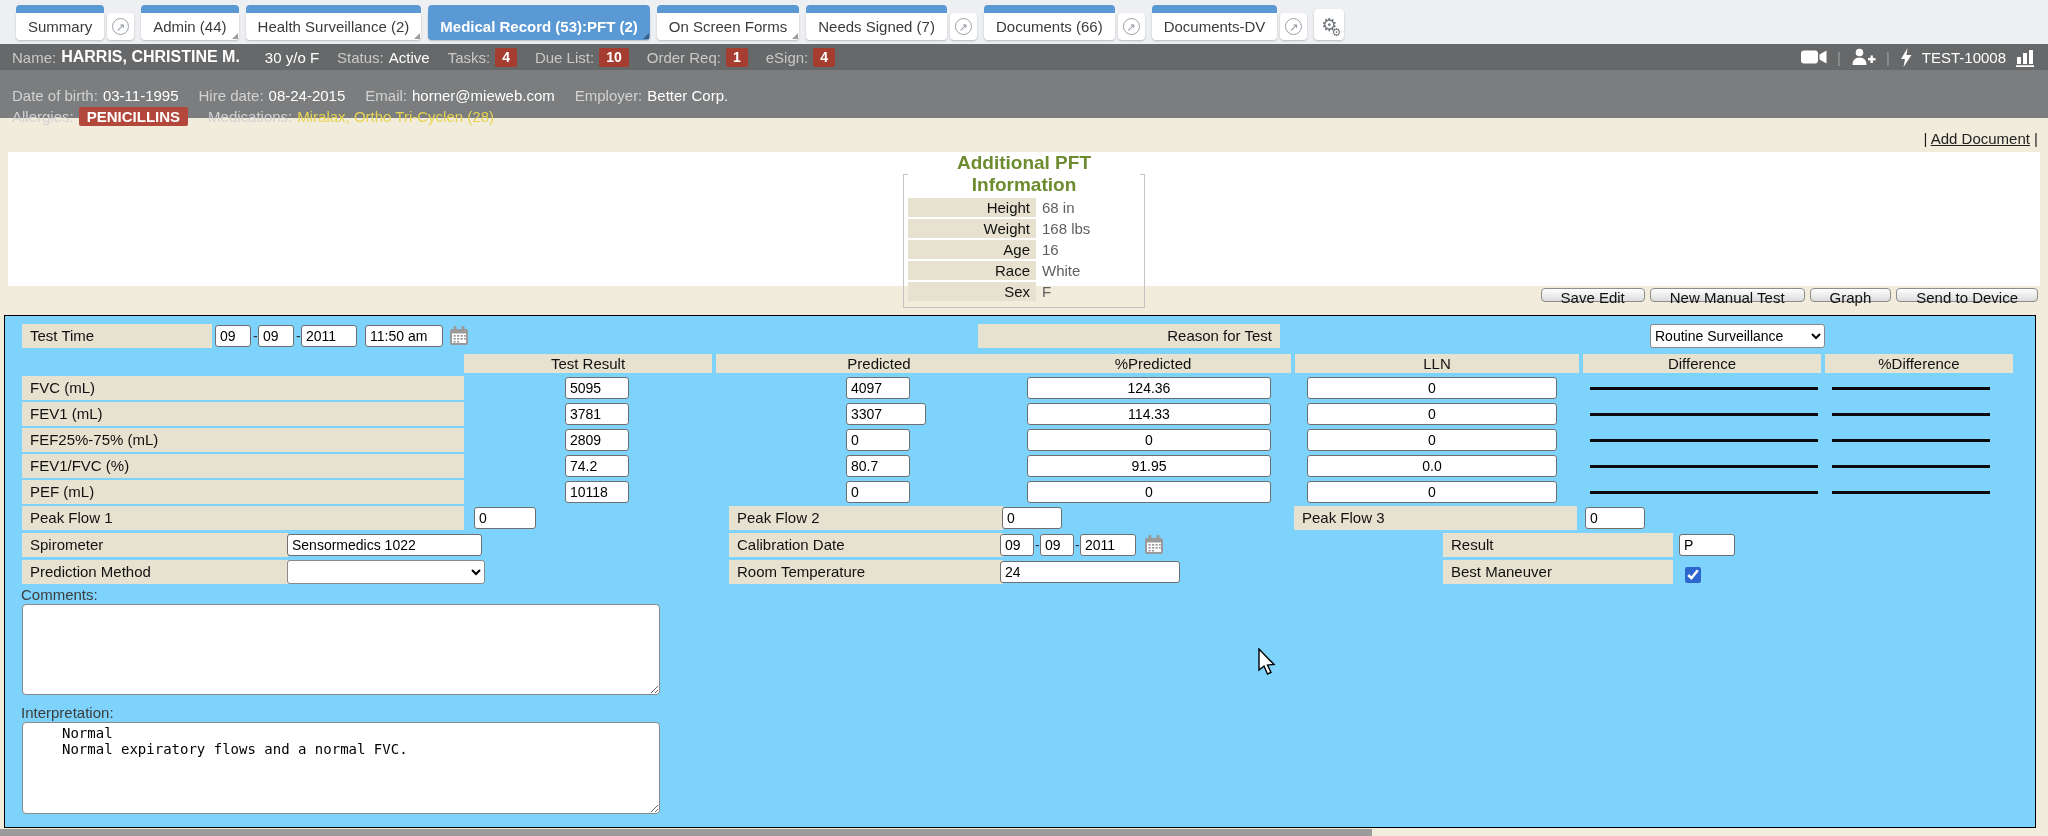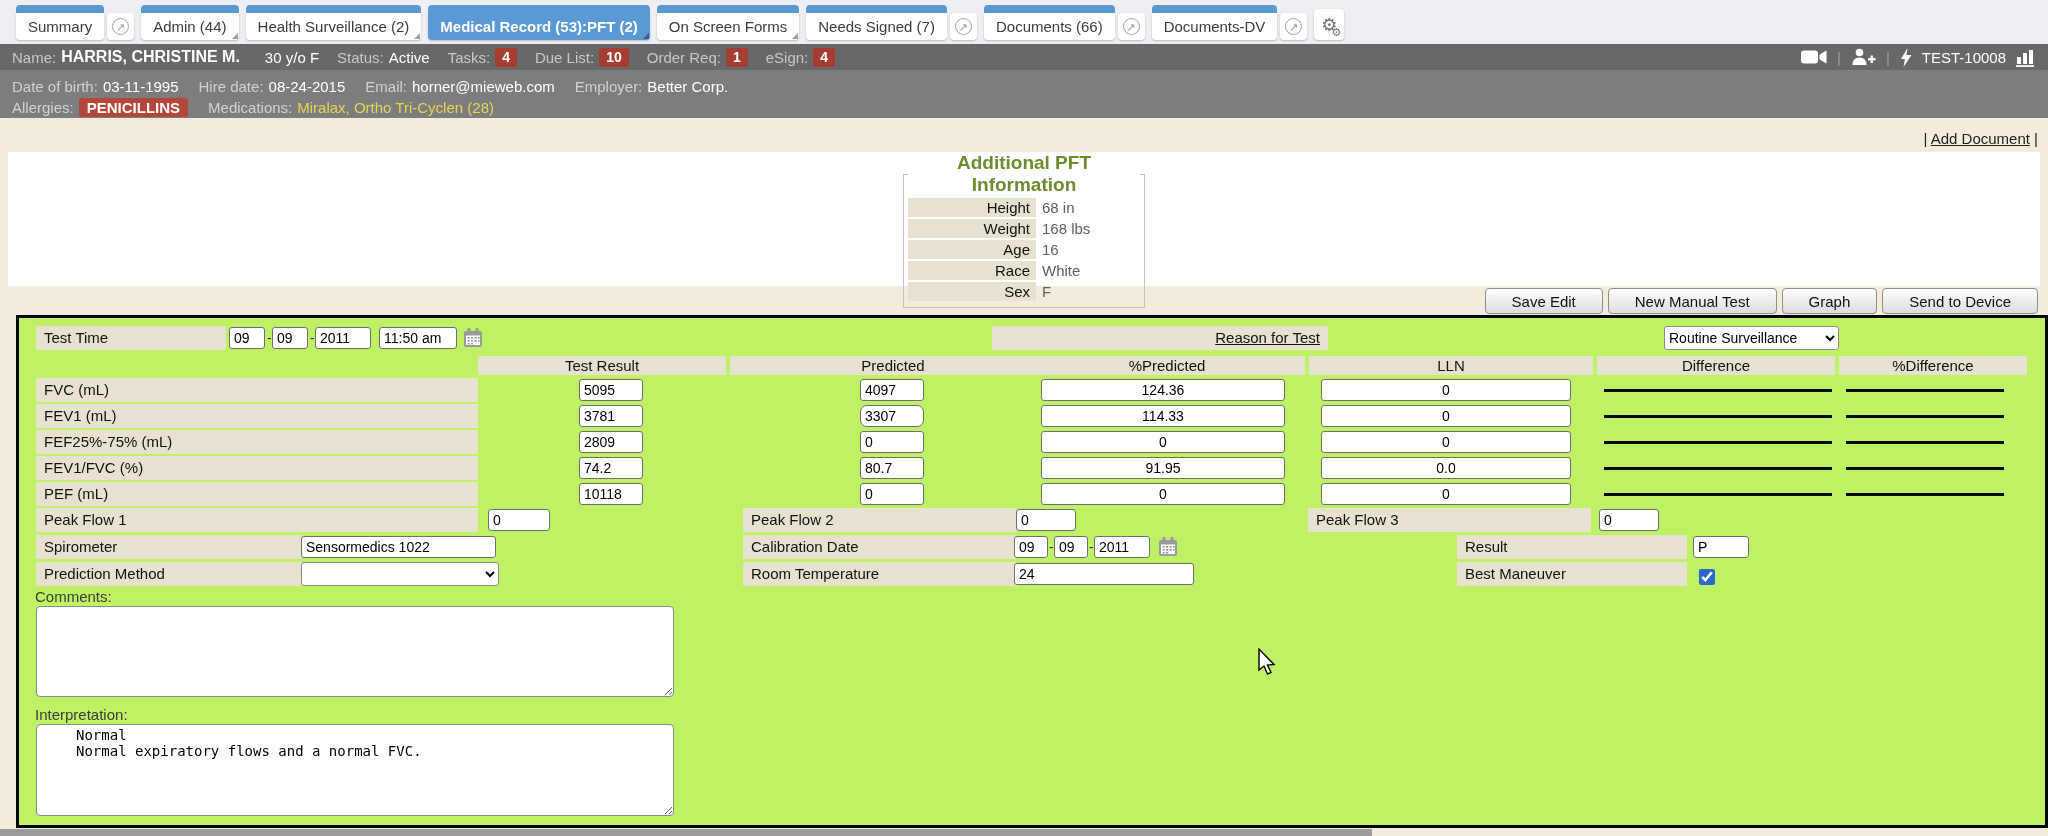--- a/index.html
+++ b/index.html
@@ -35,21 +35,21 @@
   .pname{font-weight:bold;font-size:16px;}
   .agesex{margin-left:25px;}
   .badge{background:#a53d31;color:#fff;font-weight:bold;font-size:14px;border-radius:2px;
          padding:0 7px;height:19px;line-height:19px;display:inline-block;cursor:pointer;}
   .bar1-right{margin-left:auto;display:flex;align-items:center;gap:10px;}
   .bar1-right .sep{color:#9d9d9d;}
   .chart-id{font-size:15px;color:#fff;}
   .iconbtn{display:flex;align-items:center;cursor:pointer;}
 
   .bar2{position:absolute;top:70px;left:0;width:2048px;height:48px;background:#7b7d7f;color:#fff;
-        font-size:15px;padding:6px 12px;box-sizing:border-box;}
+        font-size:15px;padding:15px 12px;box-sizing:border-box;}
   .bar2 .line{height:21px;line-height:21px;display:flex;align-items:center;}
   .bar2 .lbl{color:#d2d2d2;margin-right:5px;}
   .bar2 .gap{margin-left:20px;}
   .allergy-badge{background:#b4473c;color:#fff;font-weight:bold;border-radius:2px;padding:0 8px;
         height:19px;line-height:19px;display:inline-block;cursor:pointer;}
   .meds{color:#e8d44f;cursor:pointer;}
 
   
   .adddoc{position:absolute;top:130px;right:10px;font-size:15px;color:#222;}
   .adddoc a{color:#222;text-decoration:underline;cursor:pointer;}
@@ -57,24 +57,24 @@
   .panel1{position:absolute;top:152px;left:8px;width:2032px;height:134px;background:#fff;}
   .pft-box{width:242px;margin:0 auto;border:1px solid #c3c3c3;padding:2px 4px 4px;box-sizing:border-box;}
   .pft-box legend{font-weight:bold;font-size:19px;color:#6d8c2f;padding:0 2px;margin:0 auto;text-align:center;}
   .pft-row{display:flex;margin-bottom:2px;font-size:15px;}
   .pft-label{width:128px;background:#e7e2d0;text-align:right;padding:1px 6px 1px 2px;color:#111;box-sizing:border-box;}
   .pft-value{padding:1px 0 1px 6px;color:#5f5f5f;}
 
   .btnrow{position:absolute;top:288px;right:10px;display:flex;gap:5px;}
   .btn{font-family:"Liberation Sans",sans-serif;font-size:15px;color:#111;
        background:linear-gradient(#fefefe,#dcdcdc);border:1px solid #8d8d8d;border-radius:4px;
-       height:26px;padding:0 26px;cursor:pointer;}
-
-  .panel2{position:absolute;top:315px;left:16px;width:2032px;height:513px;background:#bef264;
-          border:3px solid #000000;box-sizing:border-box;}
+       height:14px;padding:0 19px;cursor:pointer;}
+
+  .panel2{position:absolute;top:315px;left:4px;width:2032px;height:513px;background:#7dd3fc;
+          border:1px solid #000000;box-sizing:border-box;}
   .cell{position:absolute;background:#e7e2d0;height:24px;line-height:24px;font-size:15px;color:#111;
         padding-left:8px;box-sizing:border-box;white-space:nowrap;}
   .cell.r{text-align:right;padding-right:8px;padding-left:0;}
   .hcell{position:absolute;background:#e7e2d0;height:19px;line-height:19px;font-size:15px;color:#111;
         text-align:center;box-sizing:border-box;}
   .inp{position:absolute;height:22px;box-sizing:border-box;border:1px solid #6f6f6f;border-radius:3px;
        font-family:"Liberation Sans",sans-serif;font-size:14px;padding:0 4px;background:#fff;color:#000;}
   .inp.r{text-align:center;}
   .dash{position:absolute;font-size:14px;color:#333;}
   .dline{position:absolute;height:3px;background:#0a0a0a;}
@@ -309,21 +309,21 @@
             <rect x="16" y="10" width="1.7" height="1.7"></rect>
             <rect x="5.5" y="13" width="2.2" height="1.7"></rect>
             <rect x="9" y="13" width="2.2" height="1.7"></rect>
             <rect x="12.5" y="13" width="2.2" height="1.7"></rect>
             <rect x="16" y="13" width="1.7" height="1.7"></rect>
             <rect x="5.5" y="16" width="2.2" height="1.5"></rect>
             <rect x="9" y="16" width="2.2" height="1.5"></rect>
           </g>
         </svg>
     </span>
-    <div class="cell r" style="left:973px;top:8px;width:336px;text-decoration:underline;">Reason for Test</div>
+    <div class="cell r" style="left:973px;top:8px;width:302px;">Reason for Test</div>
     <select class="sel" style="left:1645px;top:8px;width:175px;" id="reason-select"><option value="Routine Surveillance" selected="">Routine Surveillance</option></select>
 
     <div id="thead">
         <div class="hcell" style="left: 459px; top: 38px; width: 248px;">Test Result</div>
         <div class="hcell" style="left: 711px; top: 38px; width: 326px;">Predicted</div>
         <div class="hcell" style="left: 1010px; top: 38px; width: 276px;">%Predicted</div>
         <div class="hcell" style="left: 1290px; top: 38px; width: 284px;">LLN</div>
         <div class="hcell" style="left: 1578px; top: 38px; width: 238px;">Difference</div>
         <div class="hcell" style="left: 1820px; top: 38px; width: 188px;">%Difference</div>
       </div>
@@ -335,21 +335,21 @@
     <input class="inp t-pred" style="left: 841px; top: 1px; width: 64px;" value="4097">
     <input class="inp r t-pctpred" style="left: 1022px; top: 1px; width: 244px;" value="124.36">
     <input class="inp r t-lln" style="left: 1302px; top: 1px; width: 250px;" value="0">
     <div class="dline" style="left:1585px;top:11px;width:228px;"></div>
     <div class="dline" style="left:1827px;top:11px;width:158px;"></div>
   </div>
 
   <div class="trow" style="top: 86px;">
     <div class="cell t-label" style="left:17px;top:0;width:442px;">FEV1 (mL)</div>
     <input class="inp t-result" style="left: 560px; top: 1px; width: 64px;" value="3781">
-    <input class="inp t-pred" style="left: 841px; top: 1px; width: 64px; border-radius: 7px;" value="3307">
+    <input class="inp t-pred" style="left: 841px; top: 1px; width: 80px;" value="3307">
     <input class="inp r t-pctpred" style="left: 1022px; top: 1px; width: 244px;" value="114.33">
     <input class="inp r t-lln" style="left: 1302px; top: 1px; width: 250px;" value="0">
     <div class="dline" style="left:1585px;top:11px;width:228px;"></div>
     <div class="dline" style="left:1827px;top:11px;width:158px;"></div>
   </div>
 
   <div class="trow" style="top: 112px;">
     <div class="cell t-label" style="left:17px;top:0;width:442px;">FEF25%-75% (mL)</div>
     <input class="inp t-result" style="left: 560px; top: 1px; width: 64px;" value="2809">
     <input class="inp t-pred" style="left: 841px; top: 1px; width: 64px;" value="0">

